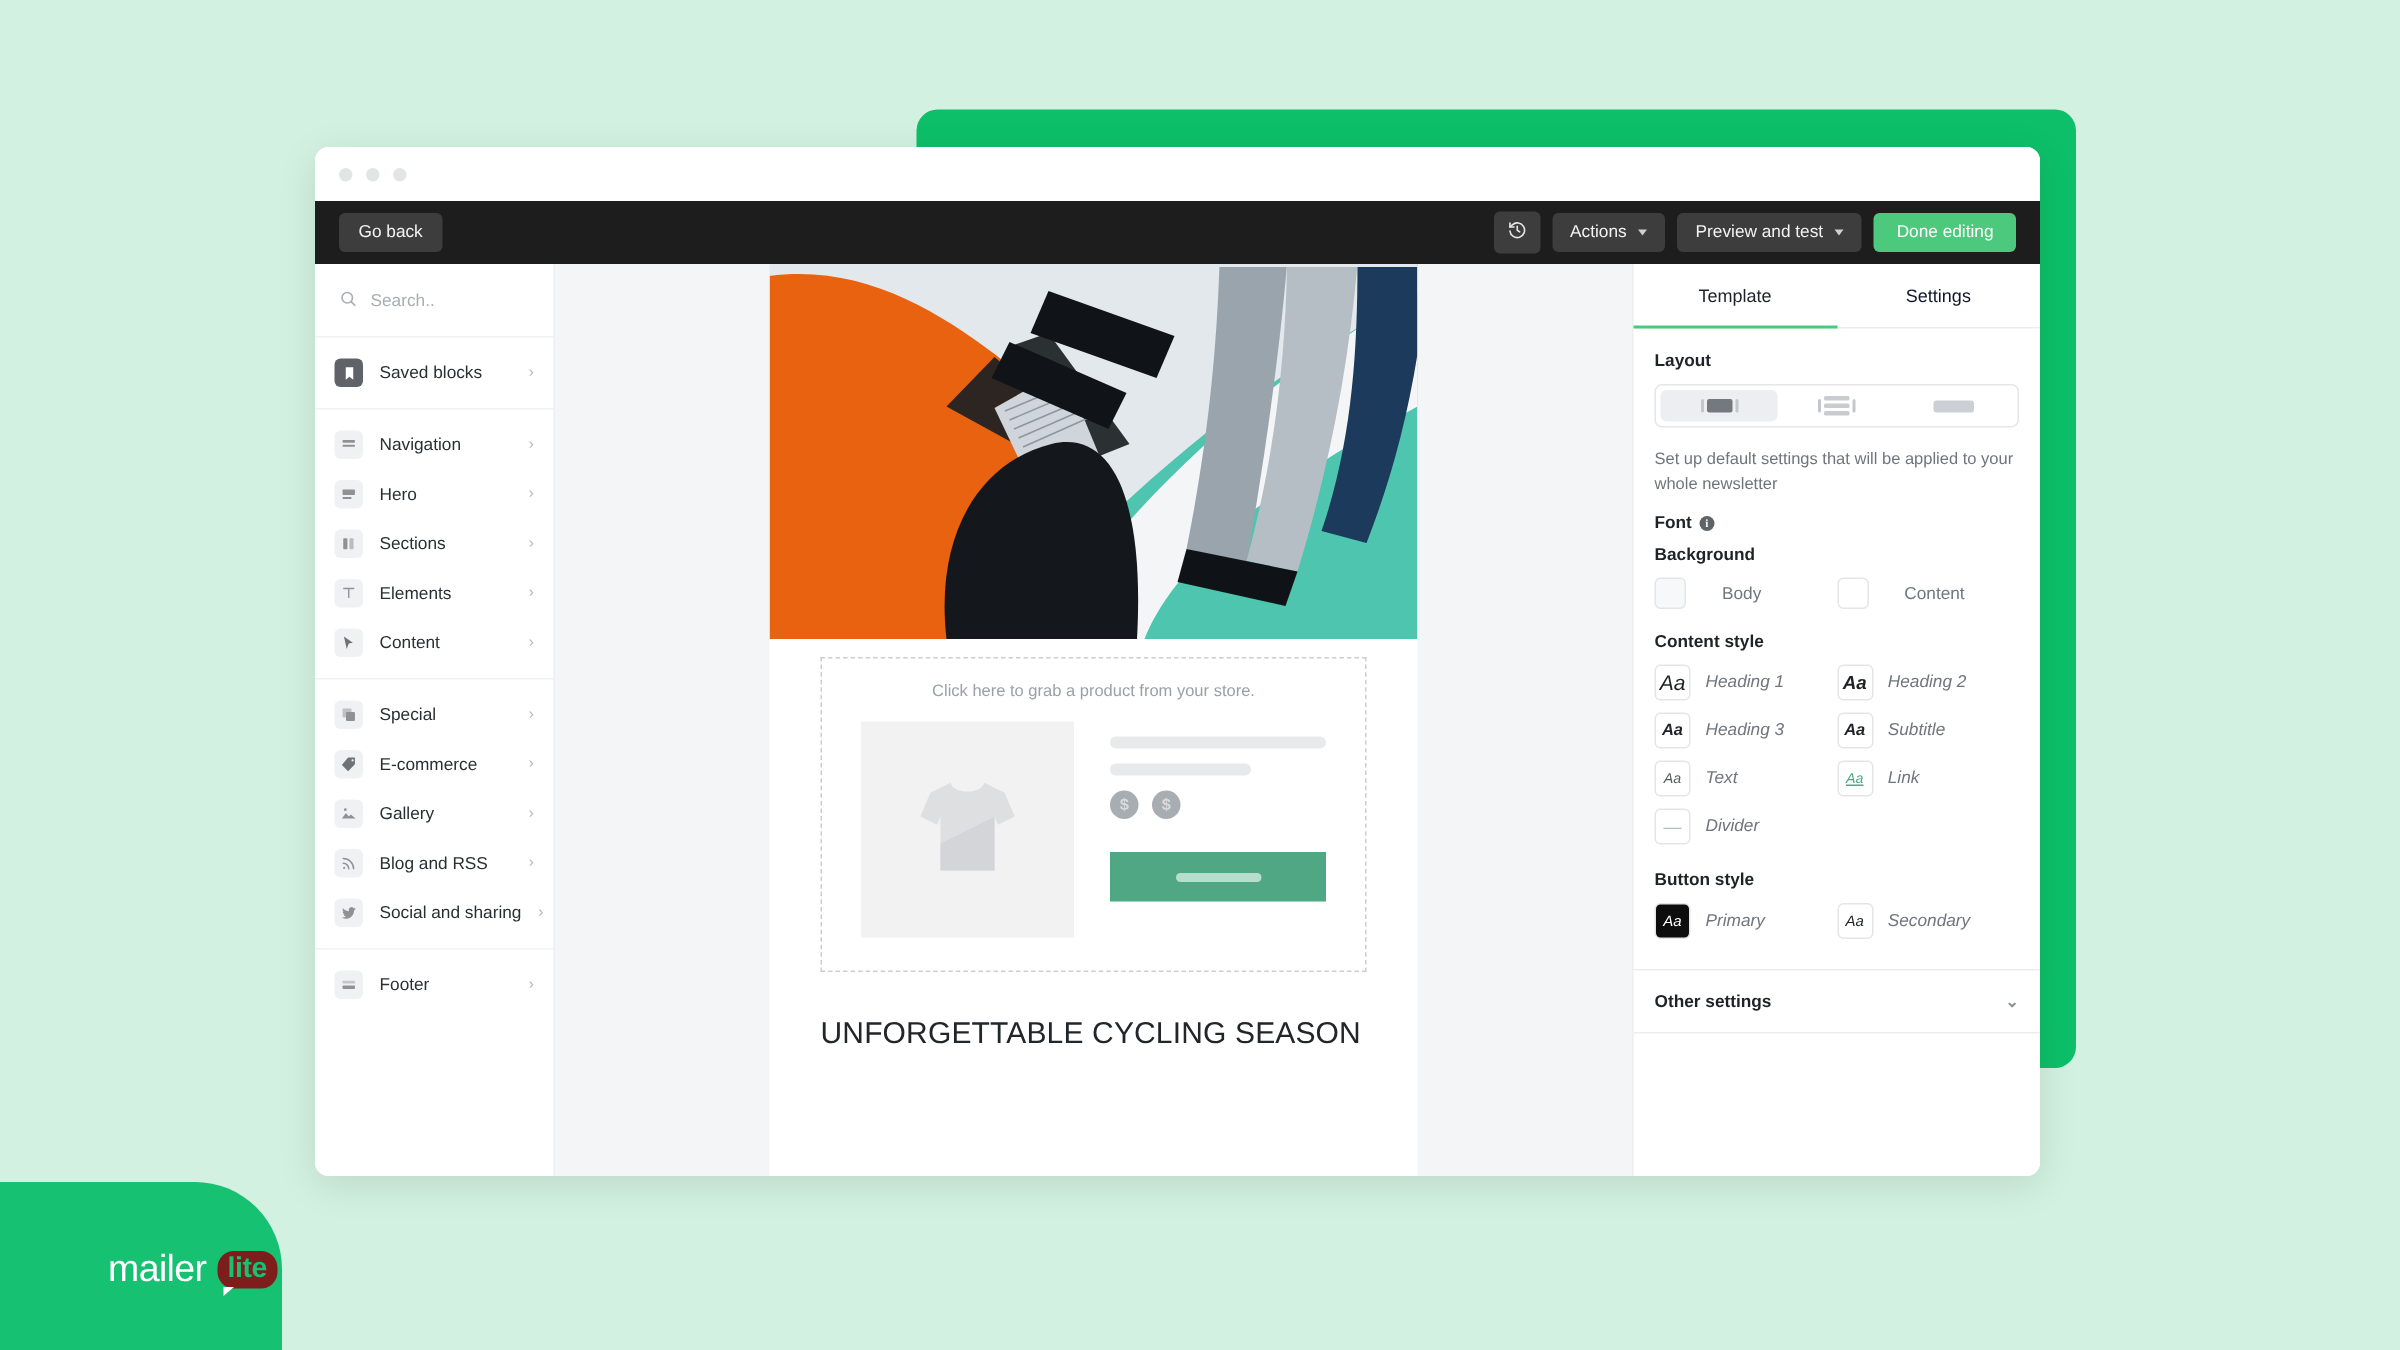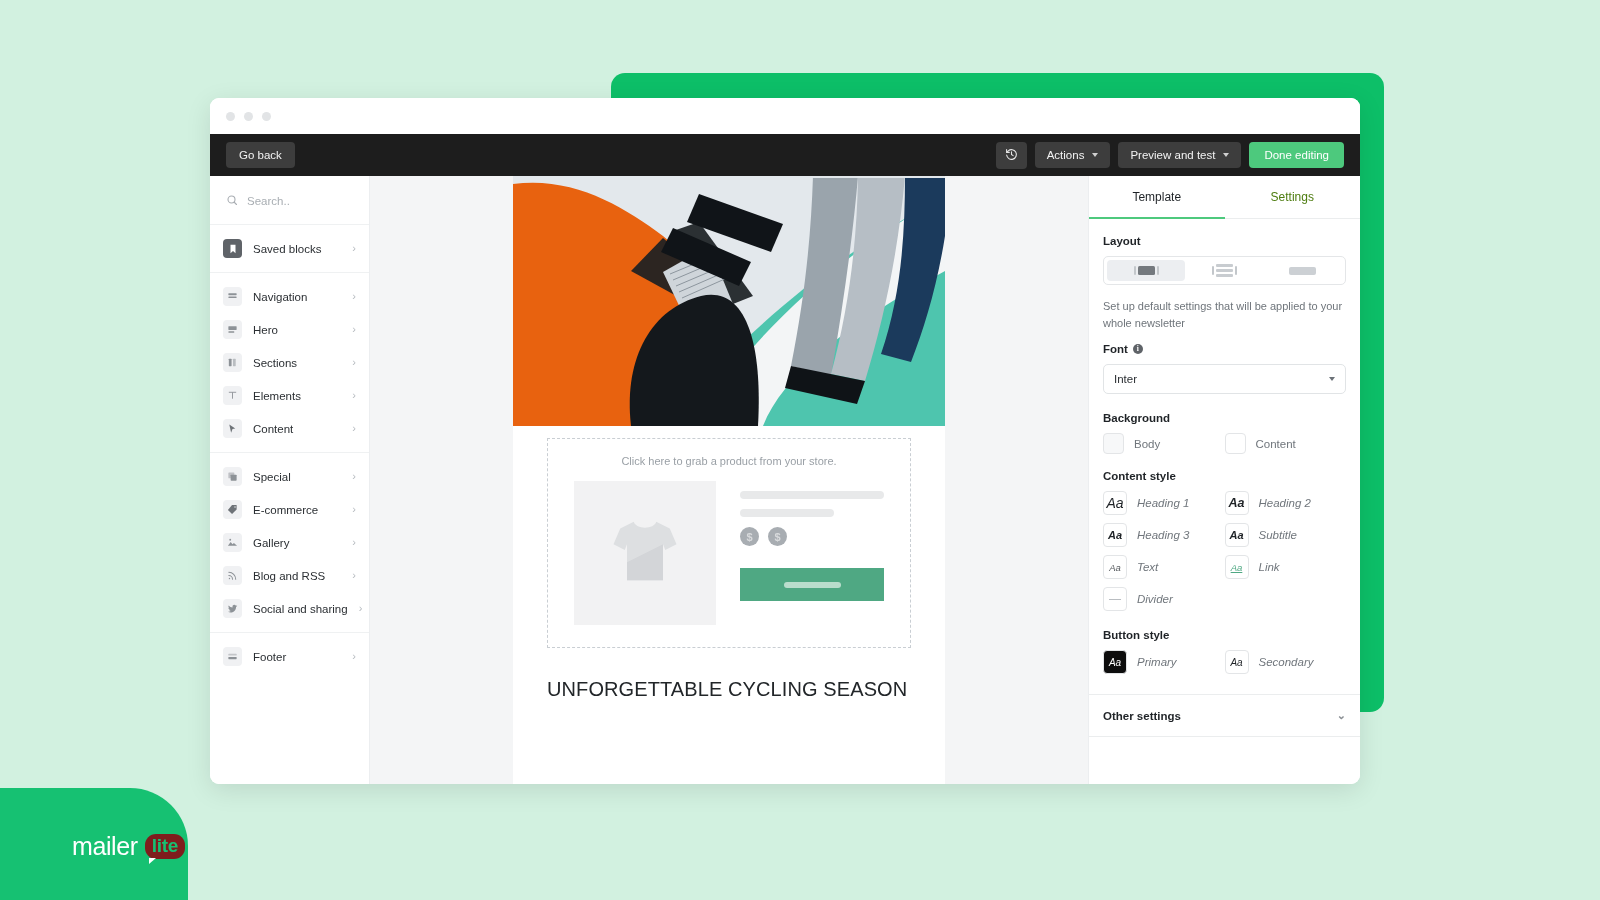--- a/index.html
+++ b/index.html
@@ -309,21 +309,21 @@
   }
   .rp-tabs {
     display: flex;
     border-bottom: 1px solid #ebedee;
     flex: 0 0 auto;
   }
   .rp-tab {
     flex: 1 1 0;
     text-align: center;
     font-size: 12px;
-    color: #4d7c0f;
+    color: #0f172a;
     padding: 14px 0 13px 0;
     cursor: pointer;
     border-bottom: 2px solid transparent;
     margin-bottom: -1px;
   }
   .rp-tab.active {
     color: #1f2327;
     border-bottom-color: #4dc97d;
   }
 
@@ -397,21 +397,21 @@
     width: 0; height: 0;
     border-left: 3.5px solid transparent;
     border-right: 3.5px solid transparent;
     border-top: 4px solid #6b7177;
   }
 
   .two-col {
     display: flex;
     margin-bottom: 7px;
   }
-  .two-col > div { flex: 1 1 0; display: flex; align-items: center; gap: 10px; }
+  .two-col > div { flex: 1 1 0; display: flex; align-items: center; gap: 24px; }
   .swatch {
     width: 21px; height: 21px;
     border: 1px solid #e3e5e7;
     border-radius: 4px;
     background: #f7f8f9;
     flex: 0 0 auto;
     cursor: pointer;
   }
   .swatch.white { background: #ffffff; }
   .opt-label { font-size: 11.5px; color: #70767c; }
@@ -744,24 +744,20 @@
           <div class="layout-opt">
             <span class="lo-wide"></span>
           </div>
         </div>
         <div class="desc">Set up default settings that will be applied to your whole newsletter</div>
 
         <div class="sec-label">
           <span>Font</span>
           <span class="info-i">i</span>
         </div>
-        <div class="select">
-          <span>Inter</span>
-          <span class="caret-dark"></span>
-        </div>
 
         <div class="sec-label">Background</div>
         <div class="two-col">
           <div>
             <span class="swatch"></span>
             <span class="opt-label">Body</span>
           </div>
           <div>
             <span class="swatch white"></span>
             <span class="opt-label">Content</span>

